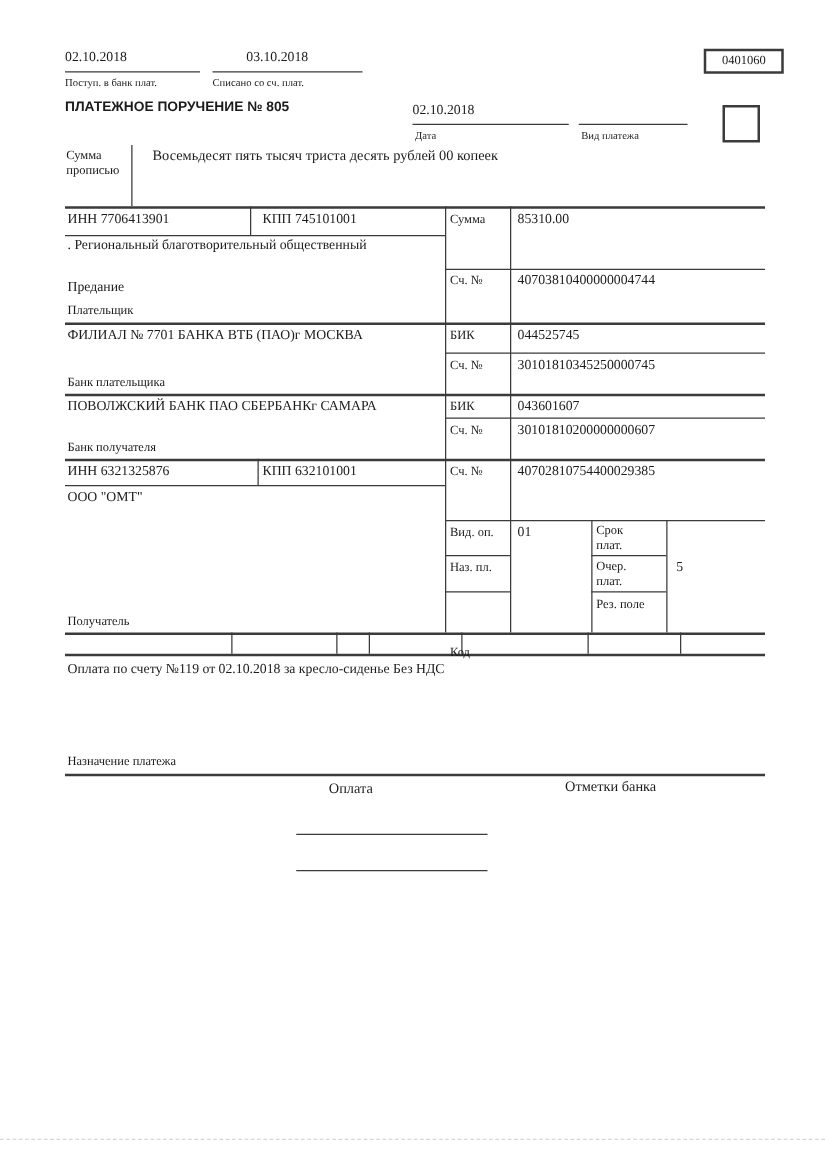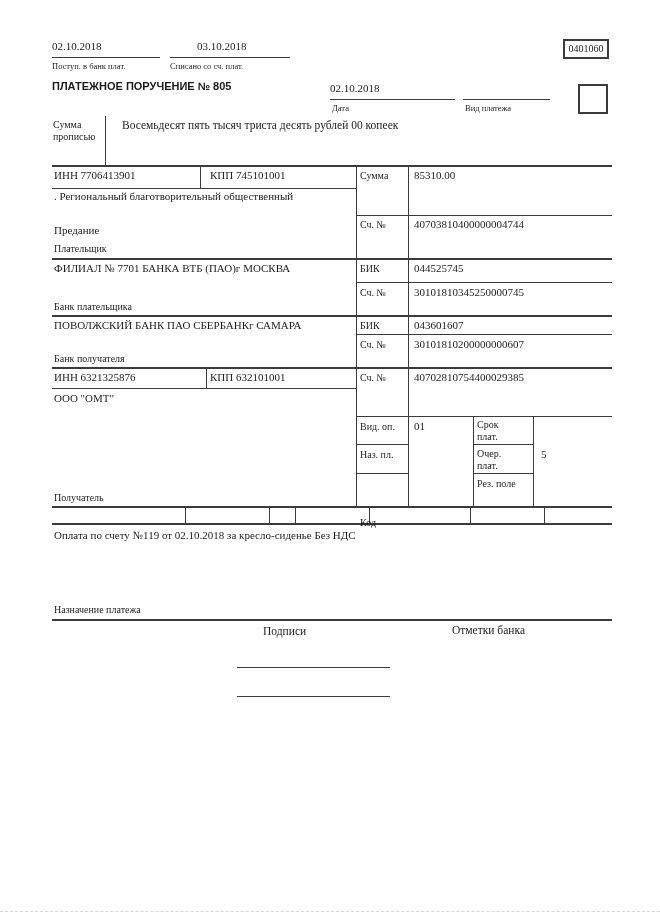--- a/index.html
+++ b/index.html
@@ -30,21 +30,21 @@
 <div id="page">
 
   <div class="t" style="left:52px;top:40px;">02.10.2018</div>
   <div class="hline" style="left:52px;top:57px;width:108px;"></div>
   <div class="t s8" style="left:52px;top:61px;">Поступ. в банк плат.</div>
 
   <div class="t" style="left:170px;top:40px;margin-left:27px;">03.10.2018</div>
   <div class="hline" style="left:170px;top:57px;width:120px;"></div>
   <div class="t s8" style="left:170px;top:61px;">Списано со сч. плат.</div>
 
-  <div class="box" style="left:563px;top:39px;width:46px;height:20px;">
+  <div class="box" style="left:563px;top:39px;width:64px;height:20px;">
     <div class="center s10" style="line-height:16px;">0401060</div>
   </div>
 
   <div class="t title" style="left:52px;top:80px;">ПЛАТЕЖНОЕ ПОРУЧЕНИЕ № 805</div>
   <div class="t" style="left:330px;top:82px;">02.10.2018</div>
   <div class="hline" style="left:330px;top:99px;width:125px;"></div>
   <div class="t s8" style="left:332px;top:103px;">Дата</div>
   <div class="hline" style="left:463px;top:99px;width:87px;"></div>
   <div class="t s8" style="left:465px;top:103px;">Вид платежа</div>
   <div class="box" style="left:578px;top:84px;width:30px;height:30px;"></div>
@@ -123,21 +123,21 @@
   <div class="t s10" style="left:360px;top:449px;">Наз. пл.</div>
   <div class="t s10 wrap" style="left:477px;top:448px;width:40px;">Очер. плат.</div>
   <div class="t" style="left:541px;top:448px;">5</div>
   <div class="t s10" style="left:360px;top:478px;margin-top:39px;">Код</div>
   <div class="t s10" style="left:477px;top:478px;">Рез. поле</div>
 
   <div class="t" style="left:54px;top:529px;">Оплата по счету №119 от 02.10.2018 за кресло-сиденье Без НДС</div>
   <div class="t s10" style="left:54px;top:604px;">Назначение платежа</div>
 
 
-  <div class="t s115" style="left:263px;top:624px;">Подписи</div>
+  <div class="t s115" style="left:263px;top:624px;">Оплата</div>
   <div class="hline" style="left:237px;top:667px;width:153px;"></div>
   <div class="hline" style="left:237px;top:696px;width:153px;"></div>
 
   <div class="t s115" style="left:452px;top:623px;">Отметки банка</div>
 
   <div class="cut" style="top:911px;"></div>
 
 </div>
 
 </body></html>

